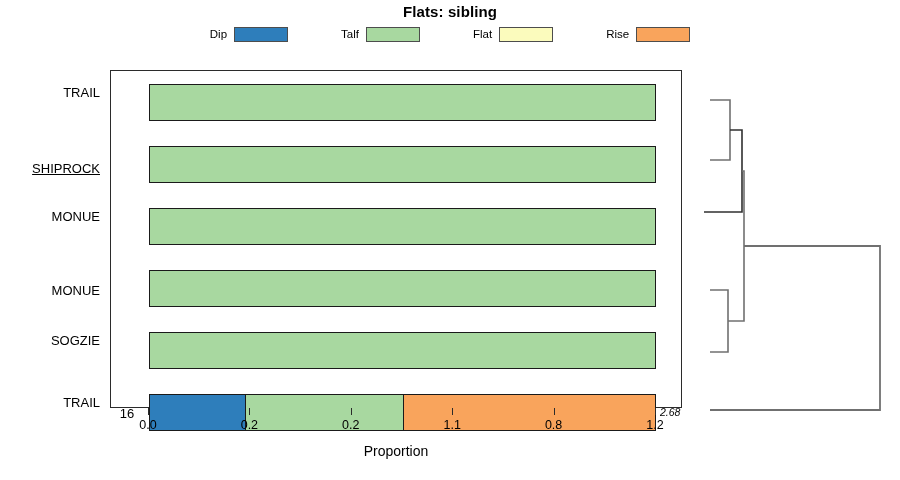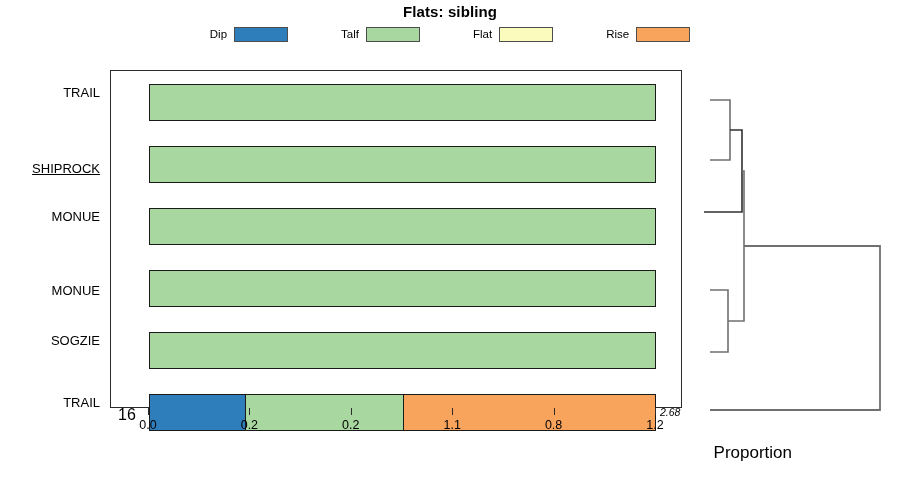--- a/index.html
+++ b/index.html
@@ -25,34 +25,34 @@
   
   .row{position:absolute;left:38px;height:37px;}
   .bar{position:absolute;left:0;top:0;height:37px;width:507px;
        border:1.6px solid #1a1a1a;box-sizing:border-box;display:flex;overflow:hidden;}
   .seg{height:100%;box-sizing:border-box;}
   .seg + .seg{border-left:1.6px solid #1a1a1a;}
   .ylab{position:absolute;width:96px;text-align:right;font-size:13px;
         left:4px;}
 
   
-  .ncol{position:absolute;left:112px;width:30px;text-align:center;font-size:16px;}
+  .ncol{position:absolute;left:112px;width:30px;text-align:center;font-size:13px;}
   .nhead{position:absolute;left:112px;width:30px;text-align:center;
          font-size:10.5px;font-weight:bold;top:76px;}
   
   .hcol{position:absolute;left:660px;width:40px;text-align:left;font-size:10.5px;
         font-style:italic;}
   .hhead{position:absolute;left:660px;width:40px;text-align:left;font-size:10.5px;
          font-weight:bold;font-style:italic;top:76px;}
 
   
   .xtick{position:absolute;width:0;border-left:1px solid #2b2b2b;height:7px;top:408px;}
   .xticklab{position:absolute;width:40px;text-align:center;font-size:12.5px;top:418px;}
-  .xaxis-title{position:absolute;top:443px;left:0;width:792px;text-align:right;
-               font-size:17px;}
+  .xaxis-title{position:absolute;top:443px;left:0;width:792px;text-align:center;
+               font-size:14px;}
 
   
   .dendro{position:absolute;left:682px;top:60px;width:218px;height:360px;}
   .dendro svg{display:block;}
 </style>
 </head>
 <body>
 <div id="root">
 
 <div class="title">Flats: sibling</div>

